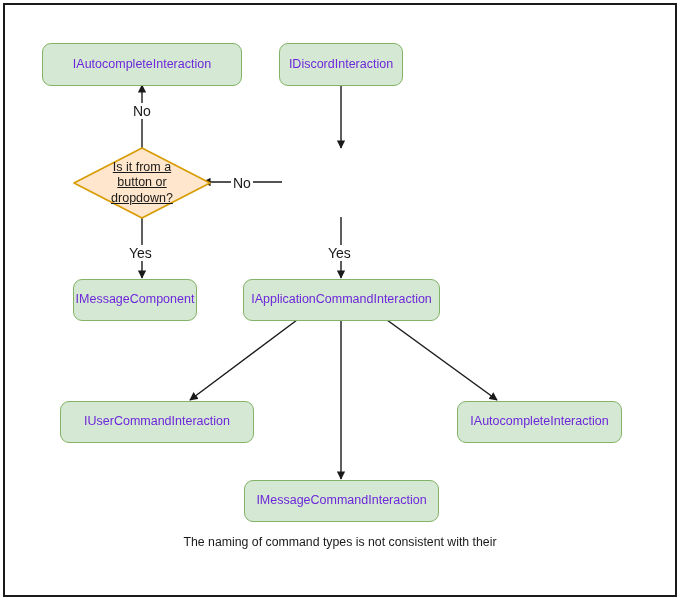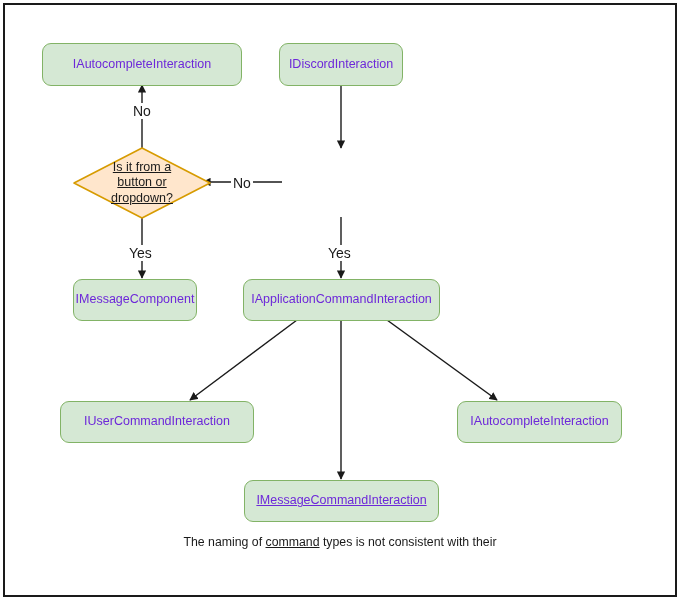--- a/index.html
+++ b/index.html
@@ -88,21 +88,21 @@
   }
   #caption {
     position: absolute;
     left: 0;
     width: 100%;
     text-align: center;
     font-size: 12.3px;
     line-height: 1.33;
     color: #1a1a1a;
   }
-  #caption .u { text-decoration: underline; }
+  #caption .u { }
   #caption .b { font-weight: bold; }
 </style>
 </head>
 <body>
 
 <div id="canvas">
   <div id="stage">
 
     <svg class="edges" viewBox="0 0 670 590" xmlns="http://www.w3.org/2000/svg">
       <defs>
@@ -167,21 +167,21 @@
     </div>
 
     <div class="node process" style="left:238px; top:274px; width:197px; height:42px;">
       <span>IApplicationCommandInteraction</span>
     </div>
 
     <div class="node process" style="left:55px; top:396px; width:194px; height:42px;">
       <span>IUserCommandInteraction</span>
     </div>
 
-    <div class="node process" style="left:239px; top:475px; width:195px; height:42px;text-decoration:underline;">
+    <div class="node process" style="left:239px; top:475px; width:195px; height:42px;">
       <span>IMessageCommandInteraction</span>
     </div>
 
     <div class="node process" style="left:452px; top:396px; width:165px; height:42px;">
       <span>IAutocompleteInteraction</span>
     </div>
 
     <div class="edge-label" style="left:126px; top:98px;">No</div>
 
     <div class="edge-label" style="left:226px; top:170px;">No</div>

